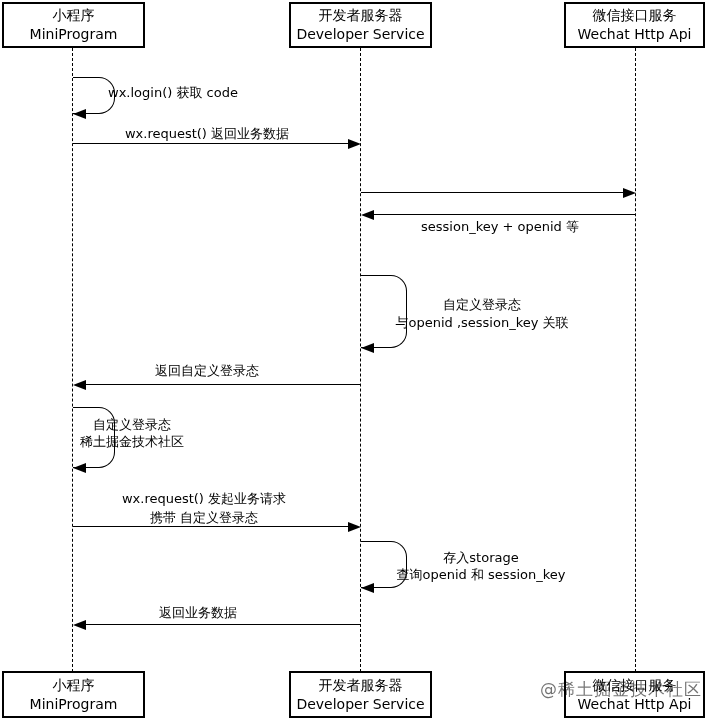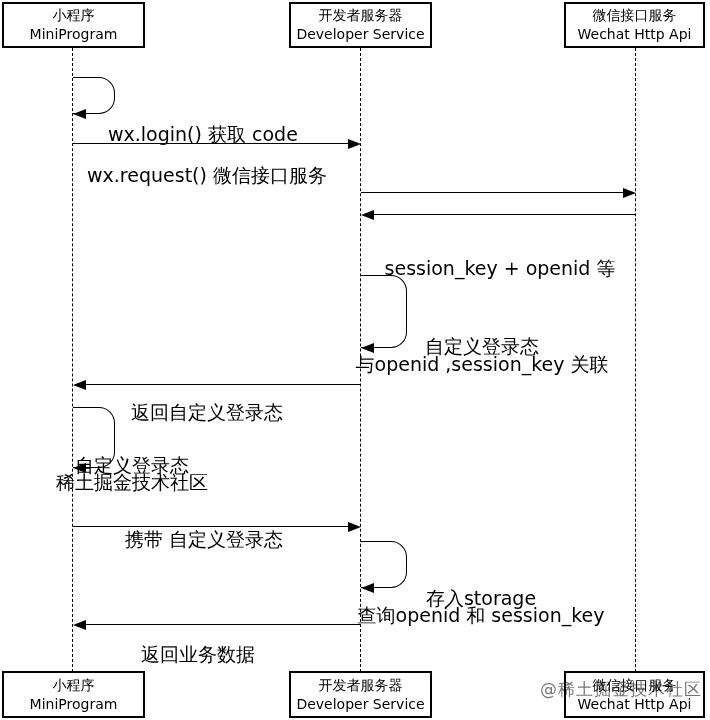--- a/index.html
+++ b/index.html
@@ -9,21 +9,21 @@
 
   .lifeline{position:absolute;top:48px;height:624px;width:0;
             border-left:1px dashed #000;}
 
   .actor-box{position:absolute;box-sizing:border-box;background:#fff;
              border:2px solid #000;display:flex;flex-direction:column;
              align-items:center;justify-content:center;text-align:center;
              font-size:14px;line-height:19px;z-index:2;}
 
   .msg-label{position:absolute;transform:translateX(-50%);text-align:center;
-             font-size:19px;line-height:18px;white-space:nowrap;z-index:3;margin-top:41px;}
+             font-size:13px;line-height:18px;white-space:nowrap;z-index:3;}
   .msg-label.left-anchored{transform:none;text-align:left;}
 
   .arrow-line{position:absolute;height:0;border-top:1.5px solid #000;z-index:1;}
 
   .ah-r{position:absolute;width:0;height:0;z-index:2;
         border-top:5px solid transparent;border-bottom:5px solid transparent;
         border-left:13px solid #000;}
   .ah-l{position:absolute;width:0;height:0;z-index:2;
         border-top:5px solid transparent;border-bottom:5px solid transparent;
         border-right:13px solid #000;}
@@ -55,21 +55,21 @@
   </div>
   <div class="actor-box" style="left:564px;top:2px;width:141px;height:46px">
     <span>微信接口服务</span>
     <span>Wechat Http Api</span>
   </div>
 
   <div class="self-loop" style="left:73px;top:77px;width:42px;height:37px"></div>
   <div class="ah-l" style="left:73px;top:109px"></div>
   <div class="msg-label left-anchored" style="left:108px;top:84px">wx.login() 获取 code</div>
 
-  <div class="msg-label" style="left:207px;top:125px">wx.request() 微信接口服务</div>
+  <div class="msg-label" style="left:207px;top:125px">wx.request() 返回业务数据</div>
   <div class="arrow-line" style="left:73px;top:143px;width:276px"></div>
   <div class="ah-r" style="left:348px;top:139px"></div>
 
   <div class="arrow-line" style="left:361px;top:192px;width:262px"></div>
   <div class="ah-r" style="left:623px;top:188px"></div>
 
   <div class="ah-l" style="left:361px;top:210px"></div>
   <div class="arrow-line" style="left:374px;top:214px;width:262px"></div>
   <div class="msg-label" style="left:500px;top:218px">session_key + openid 等</div>
 
@@ -85,20 +85,21 @@
   <div class="arrow-line" style="left:86px;top:384px;width:275px"></div>
 
   <div class="self-loop" style="left:73px;top:407px;width:42px;height:61px"></div>
   <div class="ah-l" style="left:73px;top:463px"></div>
   <div class="msg-label" style="left:132px;top:416px;line-height:17px">
     <div>自定义登录态</div>
     <div>稀土掘金技术社区</div>
   </div>
 
   <div class="msg-label" style="left:204px;top:489px;line-height:19px">
+    <div>wx.request() 发起业务请求</div>
     <div>携带 自定义登录态</div>
   </div>
   <div class="arrow-line" style="left:73px;top:526px;width:276px"></div>
   <div class="ah-r" style="left:348px;top:522px"></div>
 
   <div class="self-loop" style="left:361px;top:541px;width:46px;height:47px"></div>
   <div class="ah-l" style="left:361px;top:583px"></div>
   <div class="msg-label" style="left:481px;top:549px;line-height:17px">
     <div>存入storage</div>
     <div>查询openid 和 session_key</div>

